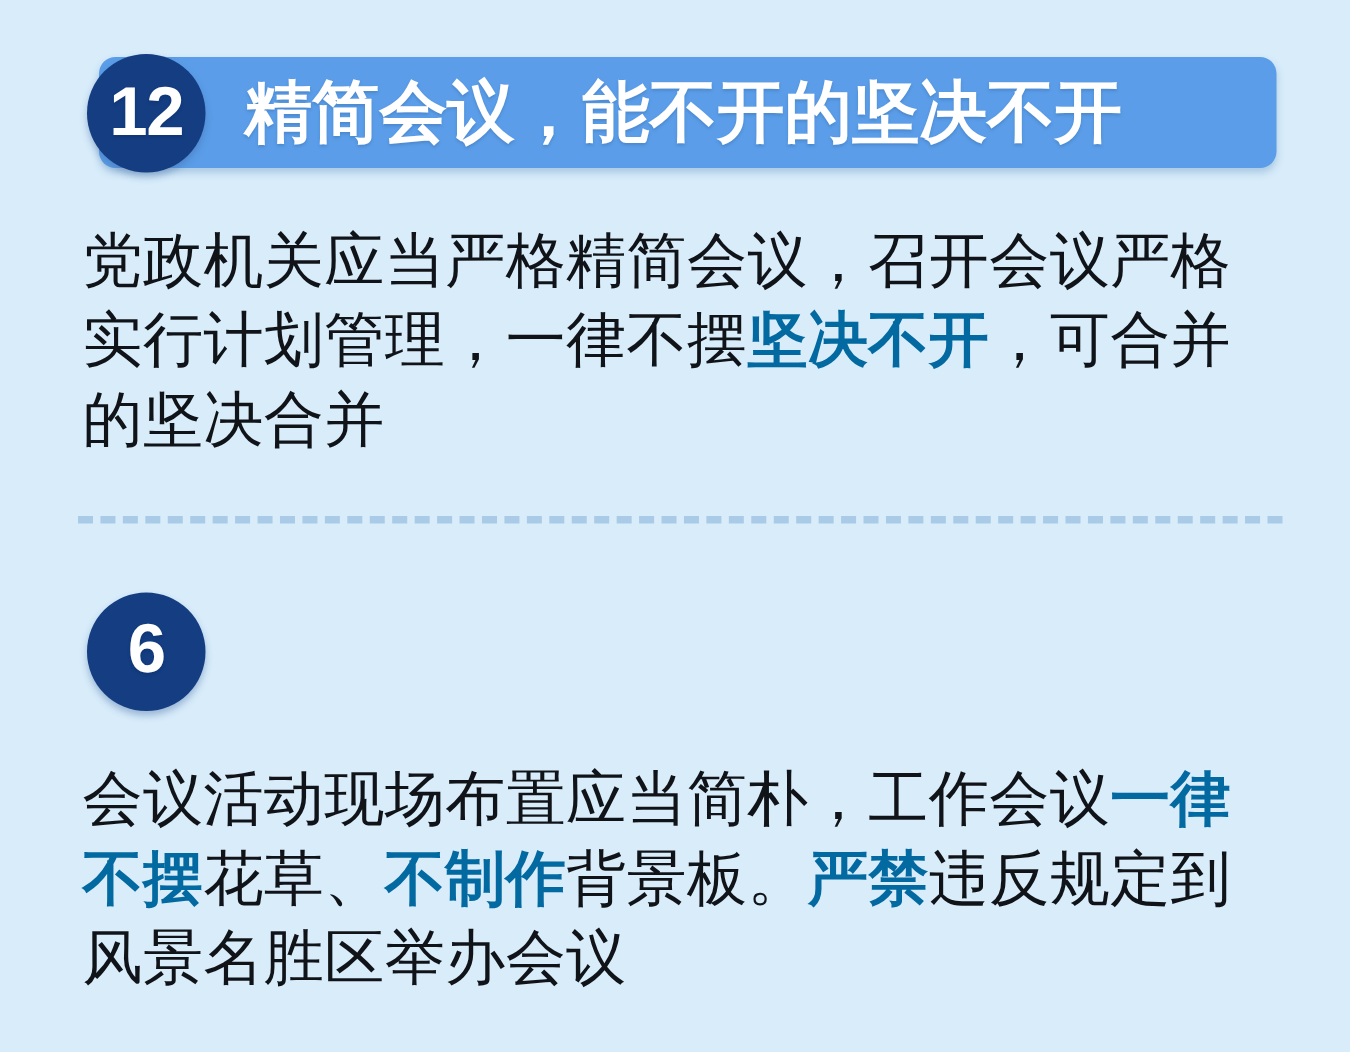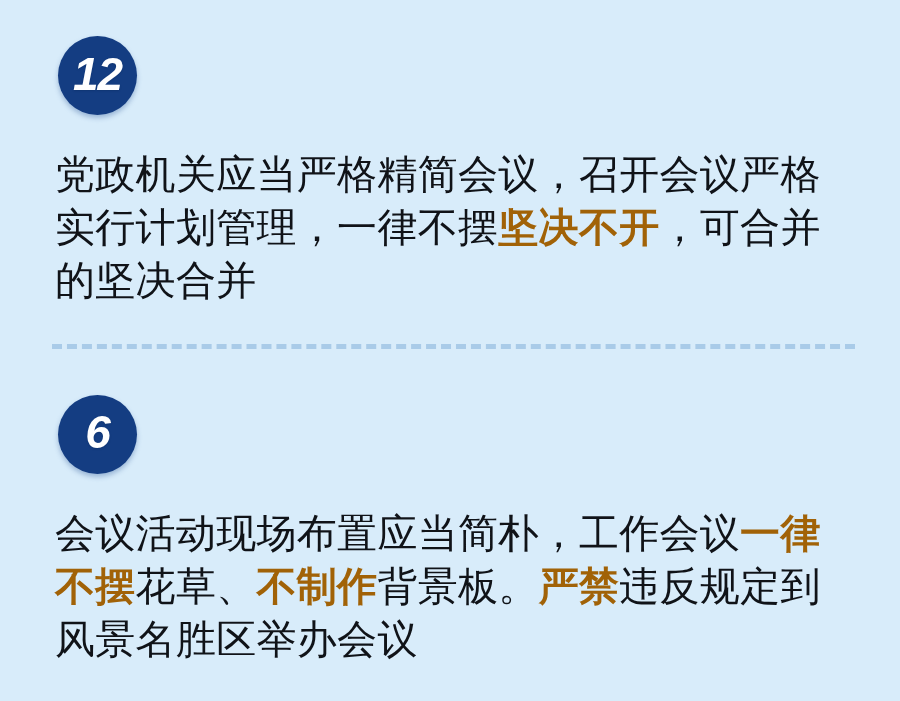--- a/index.html
+++ b/index.html
@@ -76,37 +76,36 @@
   }
 
   .badge-num {
     color: #ffffff;
     font-size: 46px;
     font-weight: 700;
     line-height: 1;
     letter-spacing: -1px;
     transform: translateY(-2px);
     text-shadow: 0 1px 2px rgba(10,40,90,0.35);
-    font-style: italic;
   }
 
   
   .body-text {
     margin: 0;
     padding: 0 46px 0 55px;
     font-size: 40px;
     line-height: 1.33;
     color: #101318;
     font-weight: 400;
     letter-spacing: 0.3px;
     text-align: left;
   }
 
   .hl {
-    color: #a16207;
+    color: #0369a1;
     font-weight: 700;
     text-align: center;
   }
 
   
   .divider {
     margin: 0 45px 0 52px;
     height: 0;
     border-top: 5px dashed #a9cbe8;
   }
@@ -119,20 +118,23 @@
 </style>
 </head>
 <body>
 
 <div class="page">
 
   <div class="sp-div-to-head" style="height:36px"></div>
 
   <div class="section">
     <div class="head-row">
+      <div class="head-bar" style="width:785px">
+        <span class="head-title">精简会议，能不开的坚决不开</span>
+      </div>
       <div class="badge">
         <span class="badge-num">12</span>
       </div>
     </div>
 
     <div class="sp-head-to-body"></div>
 
     <p class="body-text">
       <span>党政机关应当严格精简会议，召开会议严格实行计划管理，一律不摆</span><span class="hl">坚决不开</span><span>，可合并的坚决合并</span>
     </p>

